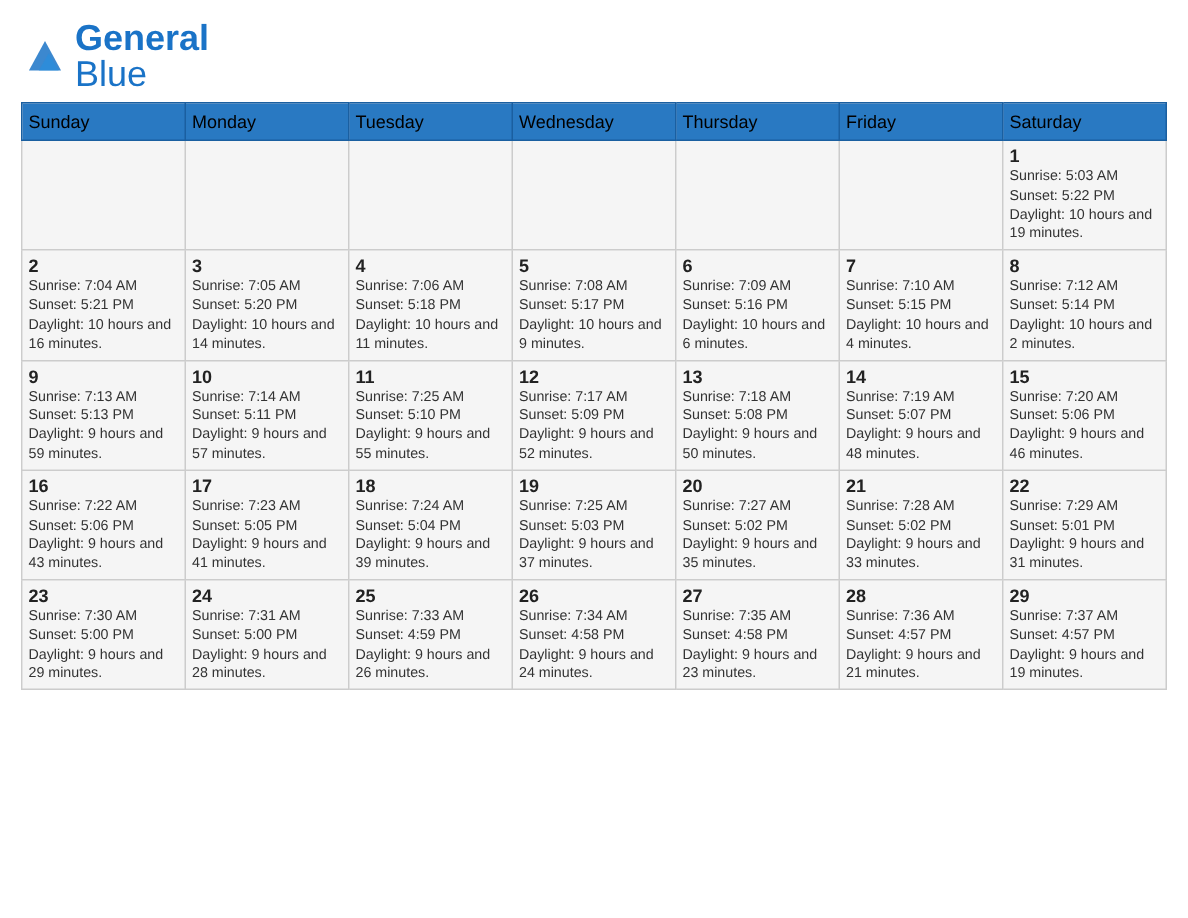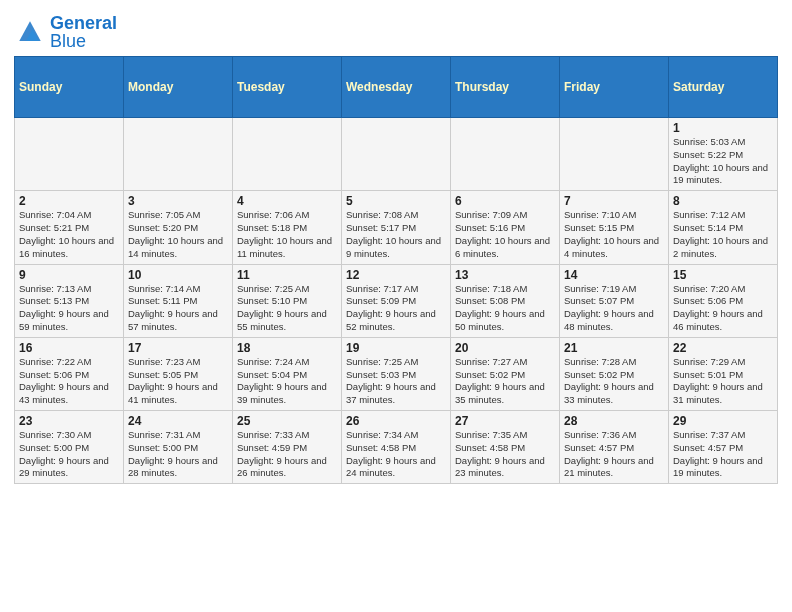--- a/index.html
+++ b/index.html
@@ -22,21 +22,21 @@
       align-items: flex-start;
       margin-bottom: 6px;
     }
     .logo {
       display: flex;
       align-items: center;
       gap: 4px;
       margin-top: 4px;
     }
     .logo-text {
-      font-size: 18px;
+      font-size: 24px;
       color: #555;
       font-weight: 300;
       line-height: 1;
     }
     .logo-text span {
       color: #1a73c7;
       font-weight: 700;
     }
     .logo-icon {
       width: 32px;
@@ -56,24 +56,24 @@
       color: #444;
       margin-top: 2px;
     }
     .calendar {
       width: 100%;
       border-collapse: collapse;
       border: 1px solid #bbb;
     }
     .calendar th {
       background: #2979c2;
-      color: #fef9c3;
+      color: #000000;
       font-size: 12px;
-      font-weight: 700;
-      padding: 23px 4px;
+      font-weight: 400;
+      padding: 5px 4px;
       text-align: left;
       border: 1px solid #1a5fa0;
     }
     .calendar td {
       width: calc(100% / 7);
       vertical-align: top;
       border: 1px solid #ccc;
       padding: 3px 4px;
       background: #f5f5f5;
       min-height: 70px;

